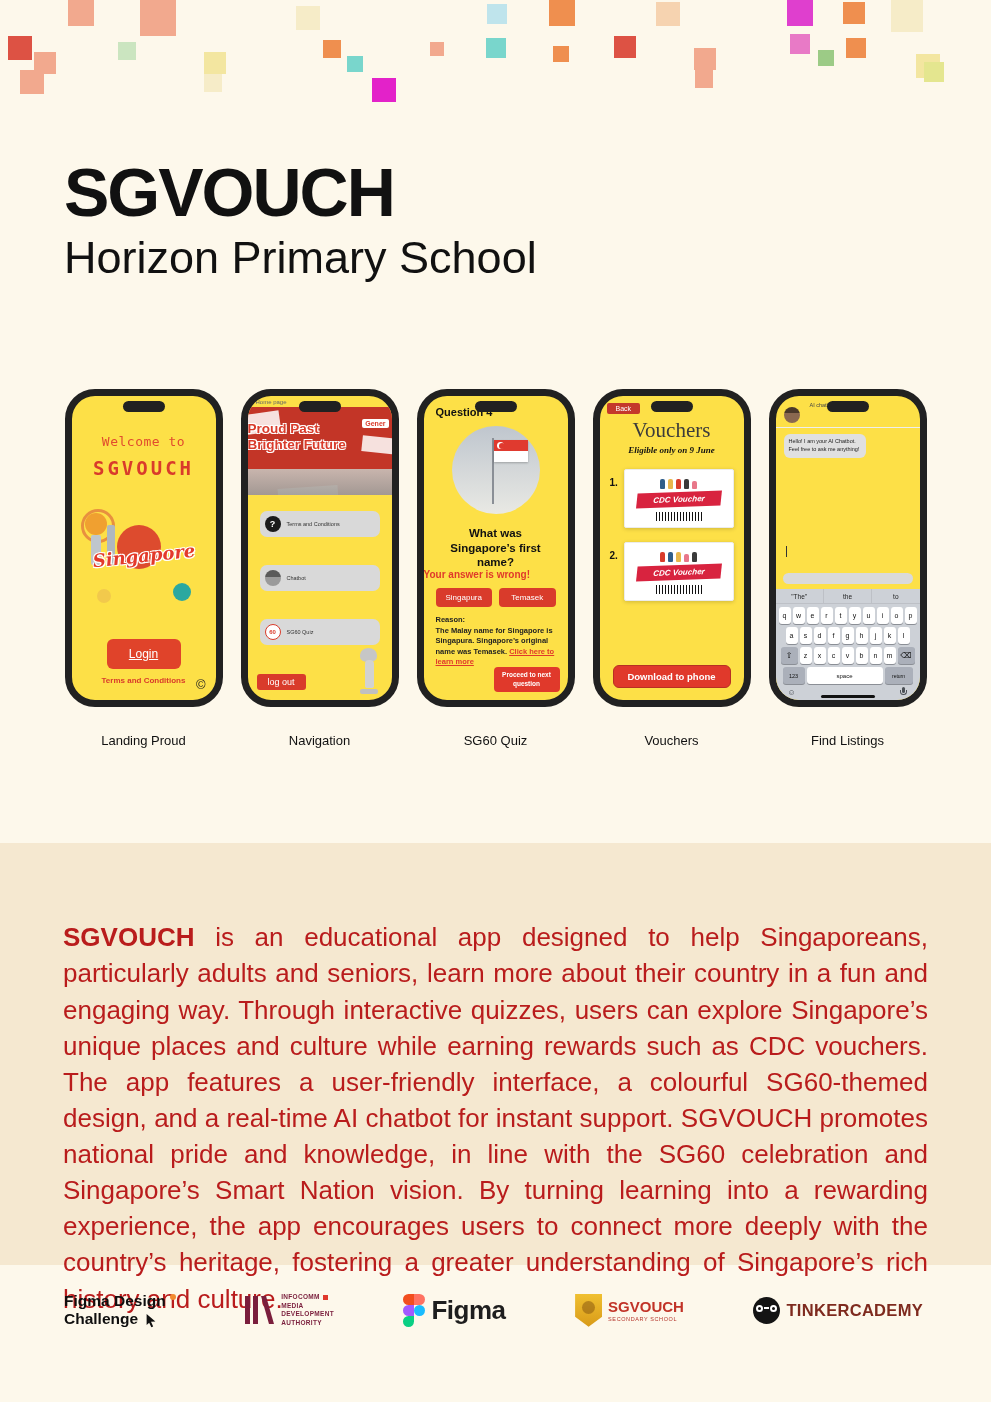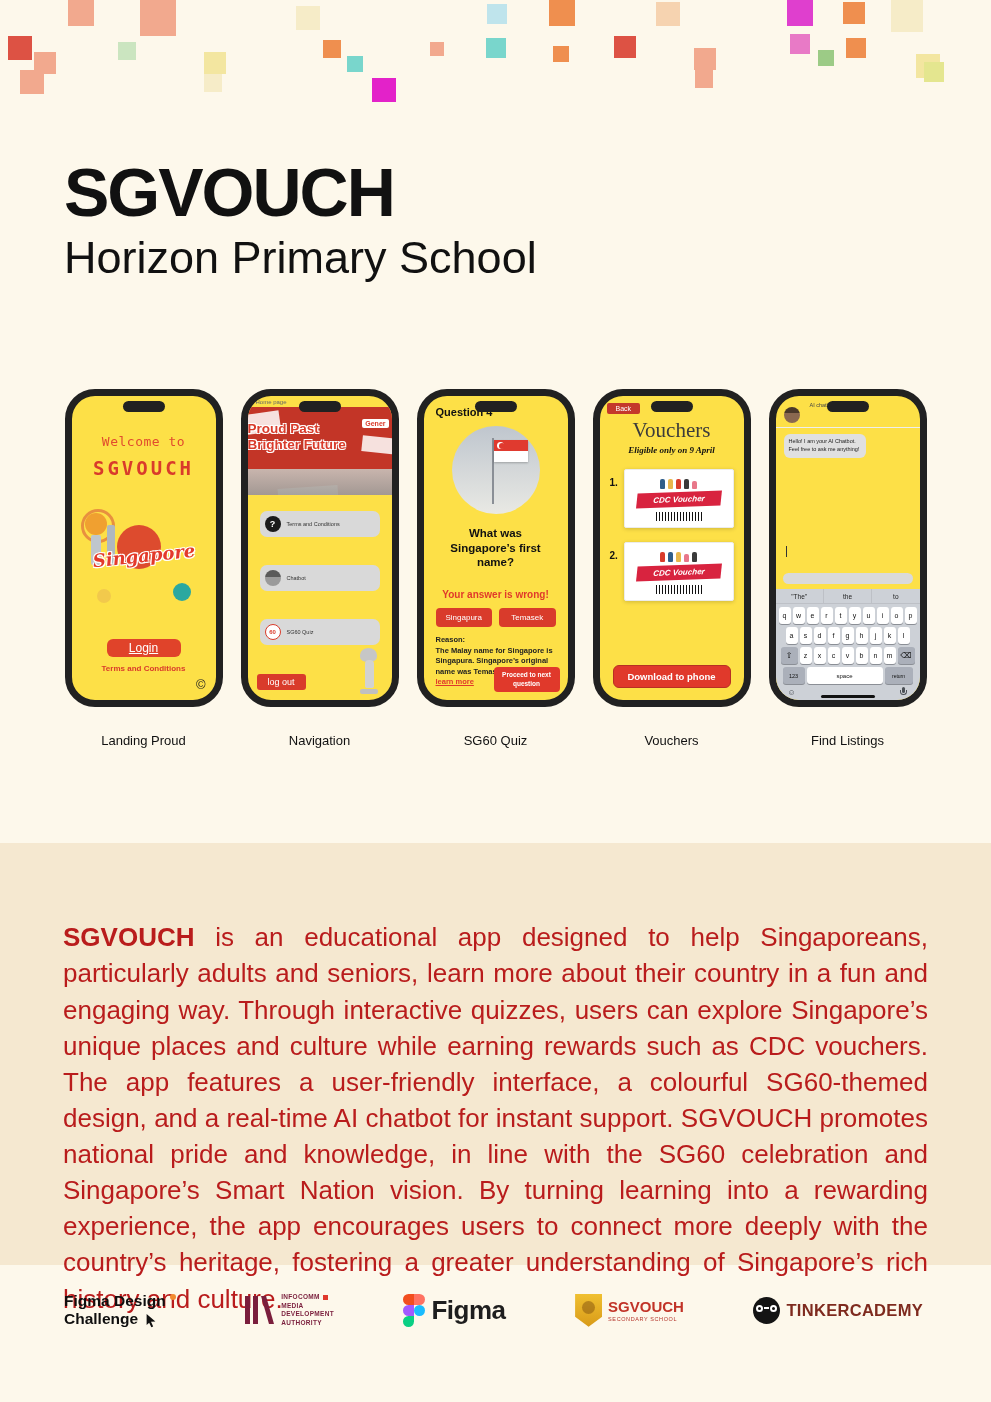--- a/index.html
+++ b/index.html
@@ -29,21 +29,21 @@
   .c-shape { position:absolute; border-radius:50%; }
   .c-wheel { right:2px; top:4px; width:34px; height:34px; border:3px solid #E8903F; border-radius:50%; background:transparent; }
   .c-bldg1 { left:10px; top:26px; width:10px; height:30px; background:#BFC6CC; border-radius:2px; position:absolute; }
   .c-bldg2 { left:26px; top:16px; width:8px; height:40px; background:#AFB8BF; border-radius:2px; position:absolute; }
   .c-red { left:36px; top:16px; width:44px; height:44px; background:#D93B2B; opacity:.9; }
   .c-orange { left:4px; top:4px; width:22px; height:22px; background:#F0A030; }
   .c-teal { right:16px; bottom:2px; width:18px; height:18px; background:#2BA8A0; }
   .c-yellow { left:16px; bottom:0; width:14px; height:14px; background:#F2C94C; }
   .collage-text { position:absolute; left:0; top:36px; width:100%; text-align:center; font-family:"DejaVu Serif", serif; font-style:italic; font-weight:bold; font-size:18px; color:#E33A2B; transform:rotate(-6deg);
     text-shadow:1px 1px 0 #fff,-1px -1px 0 #fff,1px -1px 0 #fff,-1px 1px 0 #fff; }
-  .login-btn { display:block; margin:36px auto 0; width:74px; padding:2px 0; background:#E0432A; color:#fff; border:none; border-radius:6px; font-size:12px; text-align:center; font-family:inherit;text-decoration:underline; }
+  .login-btn { display:block; margin:36px auto 0; width:74px; padding:8px 0; background:#E0432A; color:#fff; border:none; border-radius:6px; font-size:12px; text-align:center; font-family:inherit;text-decoration:underline; }
   .p1-terms { margin-top:7px; text-align:center; color:#D93B2B; font-size:8px; font-weight:bold; }
   .p1-copy { position:absolute; bottom:8px; right:10px; font-size:13px; color:#222; }
 
   
   .p2-home { padding:3px 0 2px 8px; font-size:6px; color:#666; }
   .banner { position:relative; height:88px; background:#C33527; overflow:hidden; }
   .banner-patch { position:absolute; background:#fff; opacity:.85; }
   .bp1 { left:-8px; top:6px; width:40px; height:20px; transform:rotate(-8deg); }
   .bp2 { right:-6px; top:30px; width:36px; height:16px; transform:rotate(6deg); }
   .bp3 { left:30px; bottom:-6px; width:60px; height:14px; transform:rotate(-4deg); opacity:.5; }
@@ -70,21 +70,21 @@
   .p3 { padding:10px 0 0; }
   .q-num { padding-left:12px; font-size:11px; font-weight:bold; color:#111; }
   .flag-circle { position:relative; width:88px; height:88px; border-radius:50%; margin:8px auto 0; background:linear-gradient(#BFC6CE,#E9E9E4); overflow:hidden; }
   .flag-pole { position:absolute; left:40px; top:12px; width:2px; height:66px; background:#8A8F96; }
   .flag { position:absolute; left:42px; top:14px; width:34px; height:22px; box-shadow:0 1px 2px rgba(0,0,0,.25); }
   .flag-top { height:11px; background:#E03A2F; position:relative; }
   .flag-moon { position:absolute; left:3px; top:2px; width:7px; height:7px; border-radius:50%; background:#fff; }
   .flag-moon:after { content:""; position:absolute; left:2.5px; top:0.5px; width:6px; height:6px; border-radius:50%; background:#E03A2F; }
   .flag-bottom { height:11px; background:#fff; }
   .q-text { margin-top:12px; padding:0 20px; text-align:center; font-size:11.5px; font-weight:bold; color:#111; line-height:1.25; }
-  .q-wrong { margin-top:20px; text-align:center; font-size:10px; font-weight:bold; color:#E0392B; }
+  .q-wrong { margin-top:0; font-size:10px; font-weight:bold; color:#E0392B; }
   .q-options { display:flex; gap:7px; margin:8px 12px 0; }
   .q-option { flex:1; background:#D93B2B; color:#fff; border:none; border-radius:4px; font-size:8px; padding:5px 0; text-align:center; font-family:inherit; }
   .q-reason { margin:8px 12px 0; font-size:7.5px; line-height:1.4; color:#222; font-weight:bold; text-align:left; }
   .q-reason-label { display:block; }
   .q-link { color:#E0392B; text-decoration:underline; }
   .next-btn { position:absolute; bottom:8px; right:8px; width:66px; background:#E0392B; color:#fff; border:none; border-radius:4px; font-size:6.5px; font-weight:bold; padding:4px 4px; line-height:1.3; text-align:center; font-family:inherit; }
 
   
   .back-btn { position:absolute; top:7px; left:7px; background:#C4392B; color:#fff; border:none; font-size:7px; padding:2px 9px; border-radius:2px; font-family:inherit; z-index:6; }
   .v-title { margin-top:22px; text-align:center; font-family:"Liberation Serif", serif; font-size:21px; color:#3b3b3b; }
@@ -280,21 +280,21 @@
         <button class="next-btn">Proceed to next question</button>
       </div>
       <div class="caption">SG60 Quiz</div>
     </div>
 
     <div class="phone-col">
       <div class="phone">
         <div class="notch"></div>
         <button class="back-btn">Back</button>
         <div class="v-title">Vouchers</div>
-        <div class="v-sub">Eligible only on 9 April</div>
+        <div class="v-sub">Eligible only on 9 June</div>
         <div class="v-list">
           <div class="v-item">
             <div class="v-num">1.</div>
             <div class="v-card">
               <div class="people">
                 <span class="person pc1"></span>
                   <span class="person pc2"></span>
                   <span class="person pc3"></span>
                   <span class="person pc4"></span>
                   <span class="person pc5"></span>

